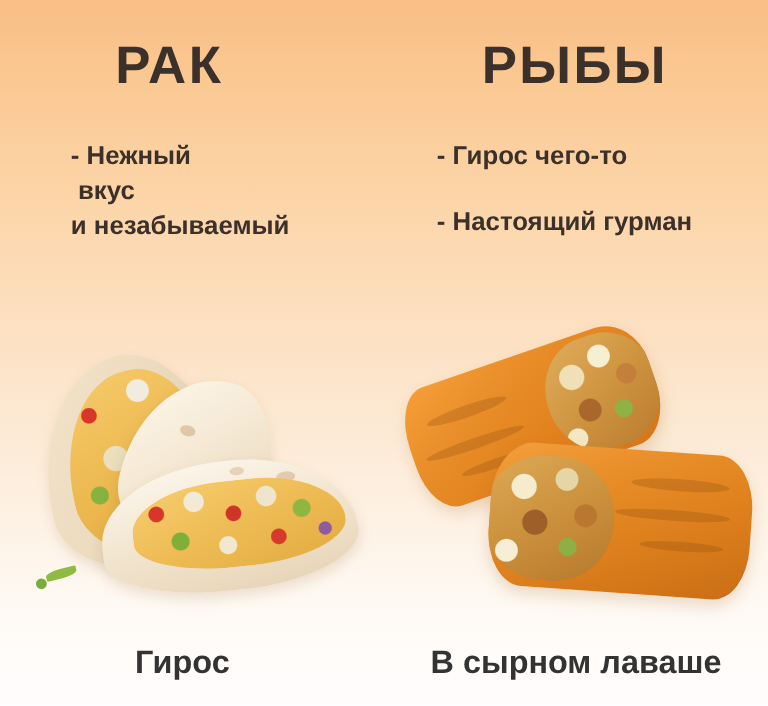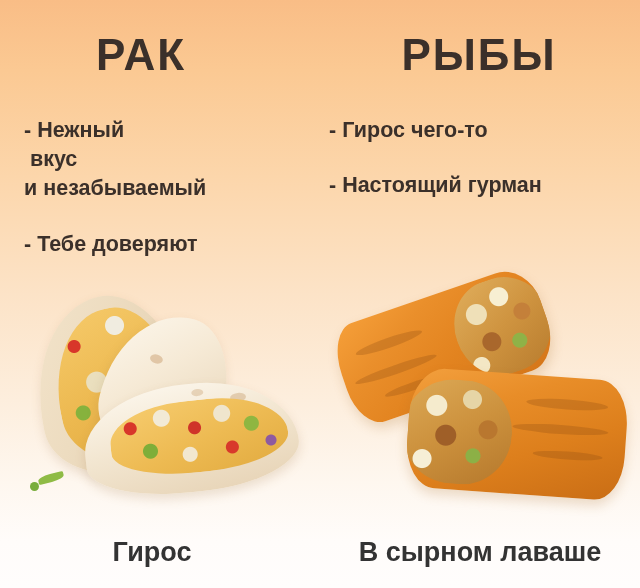--- a/index.html
+++ b/index.html
@@ -57,20 +57,21 @@
   .col-right .sign-title { padding-right: 2px; box-sizing: border-box; }
 
   
   .traits {
     position: absolute;
     top: 116px;
     color: #3b302a;
     font-size: 21.5px;
     font-weight: bold;
     line-height: 1.36;
+    margin-left: 35px;
   }
   .col-left .traits  { left: 24px;  width: 290px; }
   .col-right .traits { left: 9px;   width: 308px; }
 
   .trait-block { margin: 0 0 26px 0; }
   .trait-line  { white-space: pre; }
 
   
   .food {
     position: absolute;
@@ -259,23 +260,20 @@
   <div class="col col-left">
 
     <div class="sign-title">РАК</div>
 
     <div class="traits">
       <div class="trait-block">
         <div class="trait-line">- Нежный</div>
         <div class="trait-line"> вкус</div>
         <div class="trait-line">и незабываемый</div>
       </div>
-      <div class="trait-block">
-        <div class="trait-line">- Тебе доверяют</div>
-      </div>
     </div>
 
     <div class="food">
       <div class="taco taco-back"></div>
       <div class="fill fill-back"></div>
       <div class="taco tortilla-mid">
         <div class="blister" style="left:38px;top:44px;width:13px;height:9px;"></div>
         <div class="blister" style="left:72px;top:74px;width:9px;height:7px;"></div>
         <div class="blister" style="left:26px;top:104px;width:11px;height:8px;"></div>
       </div>

